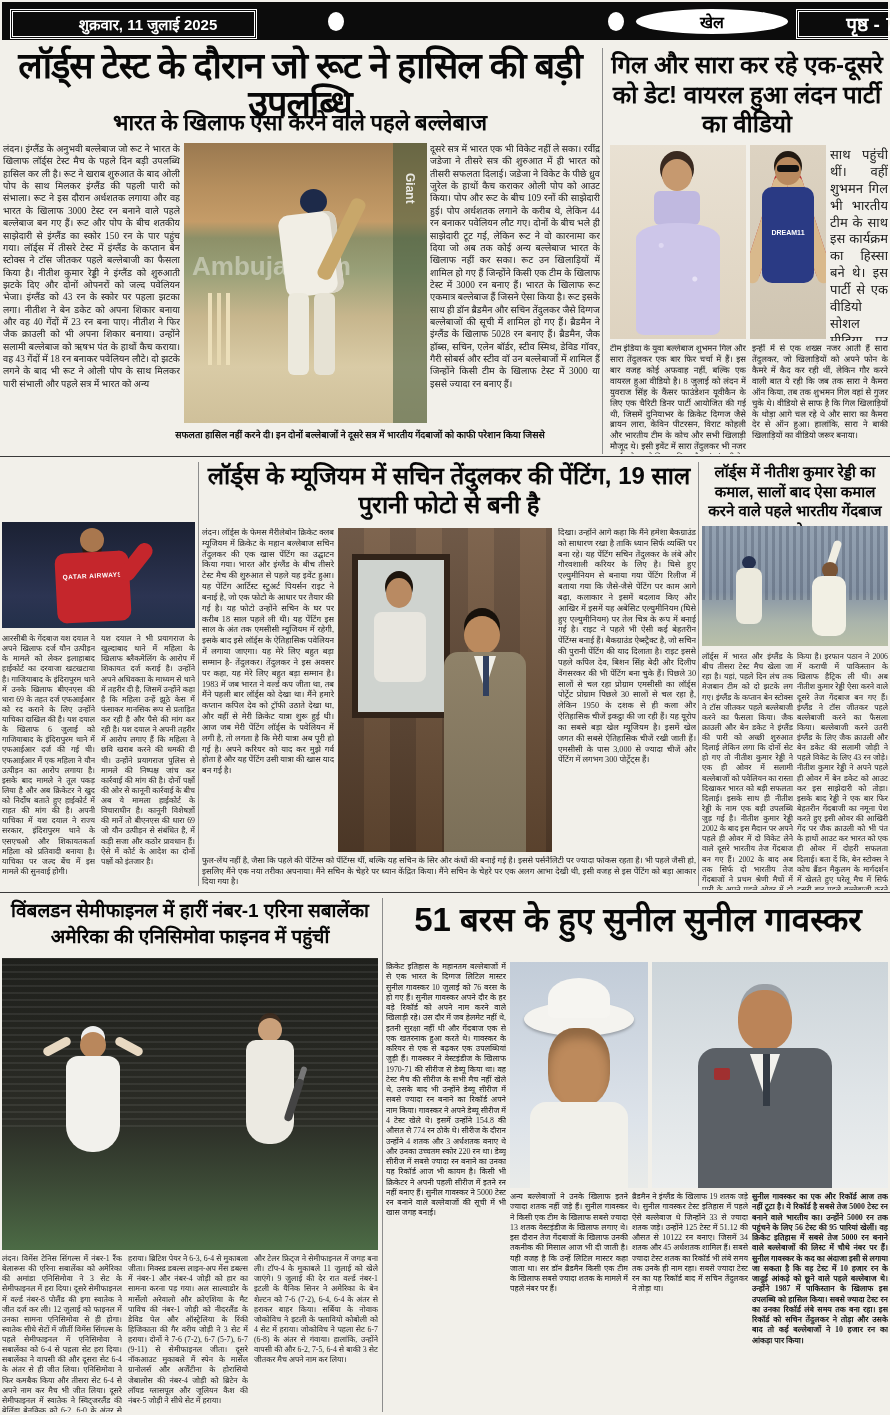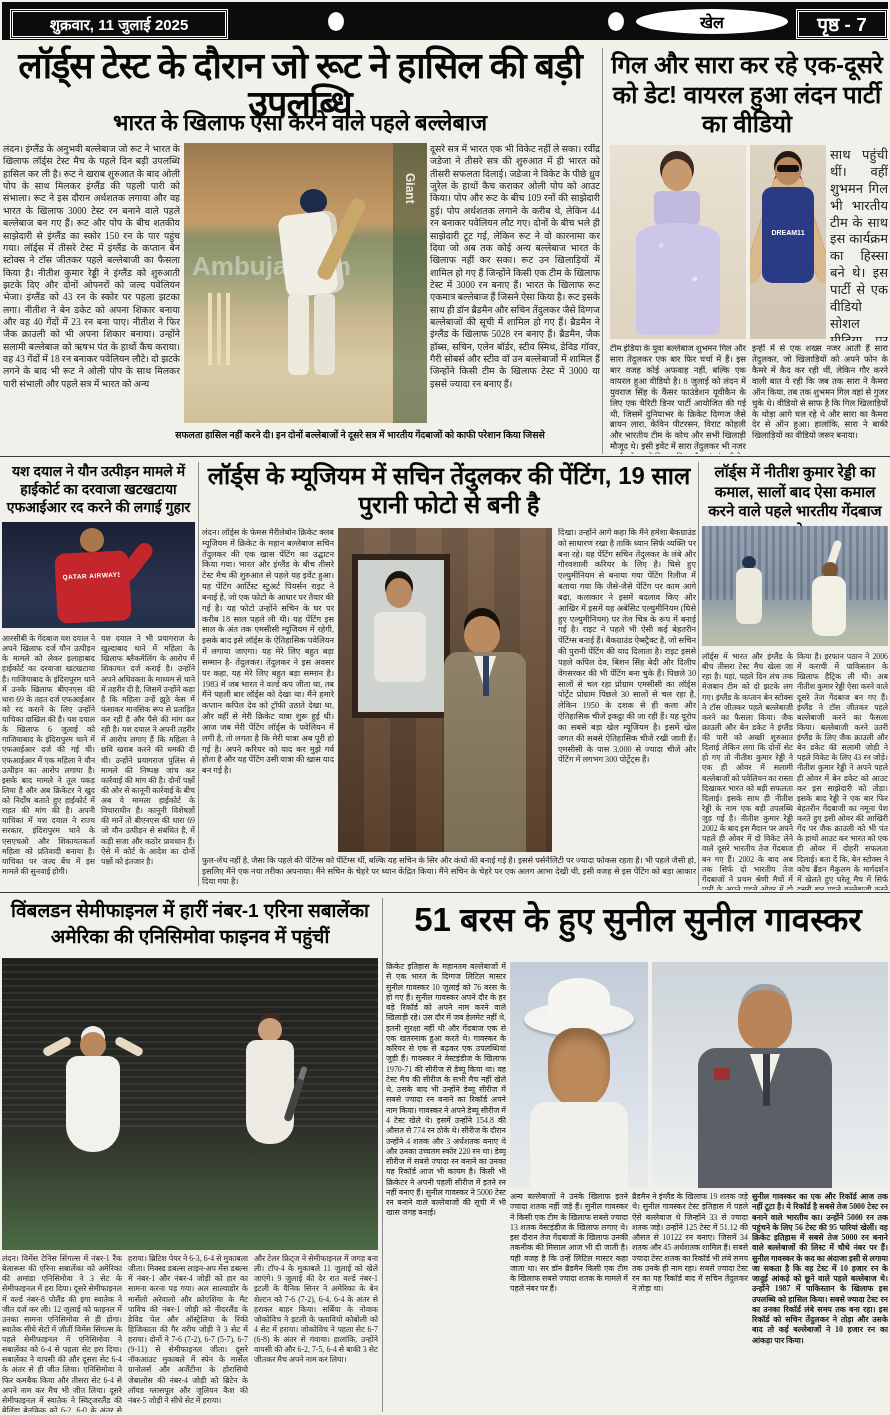--- a/index.html
+++ b/index.html
@@ -1,21 +1,21 @@
 <!DOCTYPE html>
 <html><head>
 <meta charset="utf-8">
 <style>
   html,body{margin:0;padding:0;}
   body{width:890px;height:1415px;background:#edebe4;font-family:"Liberation Serif",serif;}
   #page{position:relative;width:890px;height:1415px;background:#f2f0ea;overflow:hidden;}
   
   .mast{position:absolute;left:2px;top:2px;width:886px;height:38px;background:#0c0c0c;}
   .mbox{position:absolute;top:7px;height:24px;border:3px double #fff;color:#fff;
-        font-family:"Liberation Sans",sans-serif;font-weight:bold;display:flex;align-items:center;justify-content:center;}
+        font-family:"Liberation Sans",sans-serif;font-weight:bold;display:flex;align-items:center;justify-content:center;padding-left:29px;}
   .mdot{position:absolute;top:10px;width:16px;height:19px;background:#fff;border-radius:50%;}
   .moval{position:absolute;top:7px;width:152px;height:25px;background:#fff;border-radius:50%;
          display:flex;align-items:center;justify-content:center;font-family:"Liberation Sans",sans-serif;font-weight:bold;font-size:16px;color:#000;}
   
   .hl{position:absolute;text-align:center;font-family:"Liberation Sans",sans-serif;font-weight:bold;color:#080808;}
   
   .col{position:absolute;text-align:justify;color:#1b1b1b;overflow:hidden;}
   .cap{position:absolute;font-weight:bold;color:#111;overflow:hidden;}
   .vrule{position:absolute;width:0;border-left:1px solid #8d8d8d;}
   .hrule{position:absolute;left:0;width:890px;height:0;border-top:1.5px solid #3a3a3a;}
@@ -80,21 +80,20 @@
     </div>
   </div>
 
   <div class="col" style="left:830px;top:147px;width:58px;height:194px;font-size:13px;line-height:1.3;">साथ पहुंची थीं। वहीं शुभमन गिल भी भारतीय टीम के साथ इस कार्यक्रम का हिस्सा बने थे। इस पार्टी से एक वीडियो सोशल मीडिया पर काफी वायरल हो रहा है। जिसमें टीम इंडिया के सभी खिलाड़ी जैसे ही इवेंट वेन्यू में एंट्री करते हैं, लोग तालियां बजाकर उनका स्वागत करते हैं और फोटो व वीडियो बनाते हैं।</div>
 
   <div class="col" style="left:610px;top:344px;width:136px;height:110px;font-size:8.4px;line-height:1.3;">टीम इंडिया के युवा बल्लेबाज शुभमन गिल और सारा तेंदुलकर एक बार फिर चर्चा में हैं। इस बार वजह कोई अफवाह नहीं, बल्कि एक वायरल हुआ वीडियो है। 8 जुलाई को लंदन में युवराज सिंह के कैंसर फाउंडेशन यूवीकैन के लिए एक चैरिटी डिनर पार्टी आयोजित की गई थी, जिसमें दुनियाभर के क्रिकेट दिग्गज जैसे ब्रायन लारा, केविन पीटरसन, विराट कोहली और भारतीय टीम के कोच और सभी खिलाड़ी मौजूद थे। इसी इवेंट में सारा तेंदुलकर भी नजर आईं। वो अपने पिता सचिन और मां अंजली के</div>
   <div class="col" style="left:752px;top:344px;width:136px;height:110px;font-size:8.4px;line-height:1.3;">इन्हीं में से एक शख्स नजर आती हैं सारा तेंदुलकर, जो खिलाड़ियों को अपने फोन के कैमरे में कैद कर रही थीं, लेकिन गौर करने वाली बात ये रही कि जब तक सारा ने कैमरा ऑन किया, तब तक शुभमन गिल वहां से गुजर चुके थे। वीडियो से साफ है कि गिल खिलाड़ियों के थोड़ा आगे चल रहे थे और सारा का कैमरा देर से ऑन हुआ। हालांकि, सारा ने बाकी खिलाड़ियों का वीडियो जरूर बनाया।</div>
 
   <div class="hrule" style="top:456px;"></div>
 
-  <div class="hl" style="left:0;top:462px;width:197px;font-size:14px;line-height:1.3;">यश दयाल ने यौन उत्पीड़न मामले में हाईकोर्ट का दरवाजा खटखटाया एफआईआर रद करने की लगाई गुहार</div>
   <div class="photo" style="left:2px;top:522px;width:193px;height:106px;background:linear-gradient(180deg,#1b2133,#2c3452 70%,#23304a);">
     <div class="ph-el" style="left:78px;top:6px;width:24px;height:24px;background:#a9774e;border-radius:50%;box-shadow:0 8px 0 -2px #2a1c12;"></div>
     <div class="ph-el" style="left:54px;top:30px;width:74px;height:70px;background:#c5262c;border-radius:10px;transform:rotate(-3deg);">
       <div style="margin-top:20px;text-align:center;color:#fff;font-family:'Liberation Sans',sans-serif;font-weight:bold;font-size:6.5px;letter-spacing:.5px;">QATAR AIRWAYS</div>
     </div>
     <div class="ph-el" style="left:126px;top:18px;width:16px;height:44px;background:#c5262c;border-radius:8px;transform:rotate(38deg);"></div>
   </div>
   <div class="col" style="left:2px;top:634px;width:93px;height:254px;font-size:7.8px;line-height:1.3;">आरसीबी के गेंदबाज यश दयाल ने अपने खिलाफ दर्ज यौन उत्पीड़न के मामले को लेकर इलाहाबाद हाईकोर्ट का दरवाजा खटखटाया है। गाजियाबाद के इंदिरापुरम थाने में उनके खिलाफ बीएनएस की धारा 69 के तहत दर्ज एफआईआर को रद कराने के लिए उन्होंने याचिका दाखिल की है। यश दयाल के खिलाफ 6 जुलाई को गाजियाबाद के इंदिरापुरम थाने में एफआईआर दर्ज की गई थी। एफआईआर में एक महिला ने यौन उत्पीड़न का आरोप लगाया है। इसके बाद मामले ने तूल पकड़ लिया है और अब क्रिकेटर ने खुद को निर्दोष बताते हुए हाईकोर्ट में राहत की मांग की है। अपनी याचिका में यश दयाल ने राज्य सरकार, इंदिरापुरम थाने के एसएचओ और शिकायतकर्ता महिला को प्रतिवादी बनाया है। याचिका पर जल्द बेंच में इस मामले की सुनवाई होगी।</div>
   <div class="col" style="left:101px;top:634px;width:94px;height:254px;font-size:7.8px;line-height:1.3;">यश दयाल ने भी प्रयागराज के खुल्दाबाद थाने में महिला के खिलाफ ब्लैकमेलिंग के आरोप में शिकायत दर्ज कराई है। उन्होंने अपने अधिवक्ता के माध्यम से थाने में तहरीर दी है, जिसमें उन्होंने कहा है कि महिला उन्हें झूठे केस में फंसाकर मानसिक रूप से प्रताड़ित कर रही है और पैसे की मांग कर रही है। यश दयाल ने अपनी तहरीर में आरोप लगाए हैं कि महिला ने छवि खराब करने की धमकी दी थी। उन्होंने प्रयागराज पुलिस से मामले की निष्पक्ष जांच कर कार्रवाई की मांग की है। दोनों पक्षों की ओर से कानूनी कार्रवाई के बीच अब ये मामला हाईकोर्ट के विचाराधीन है। कानूनी विशेषज्ञों की मानें तो बीएनएस की धारा 69 जो यौन उत्पीड़न से संबंधित है, में कड़ी सजा और कठोर प्रावधान हैं। ऐसे में कोर्ट के आदेश का दोनों पक्षों को इंतजार है।</div>
 

